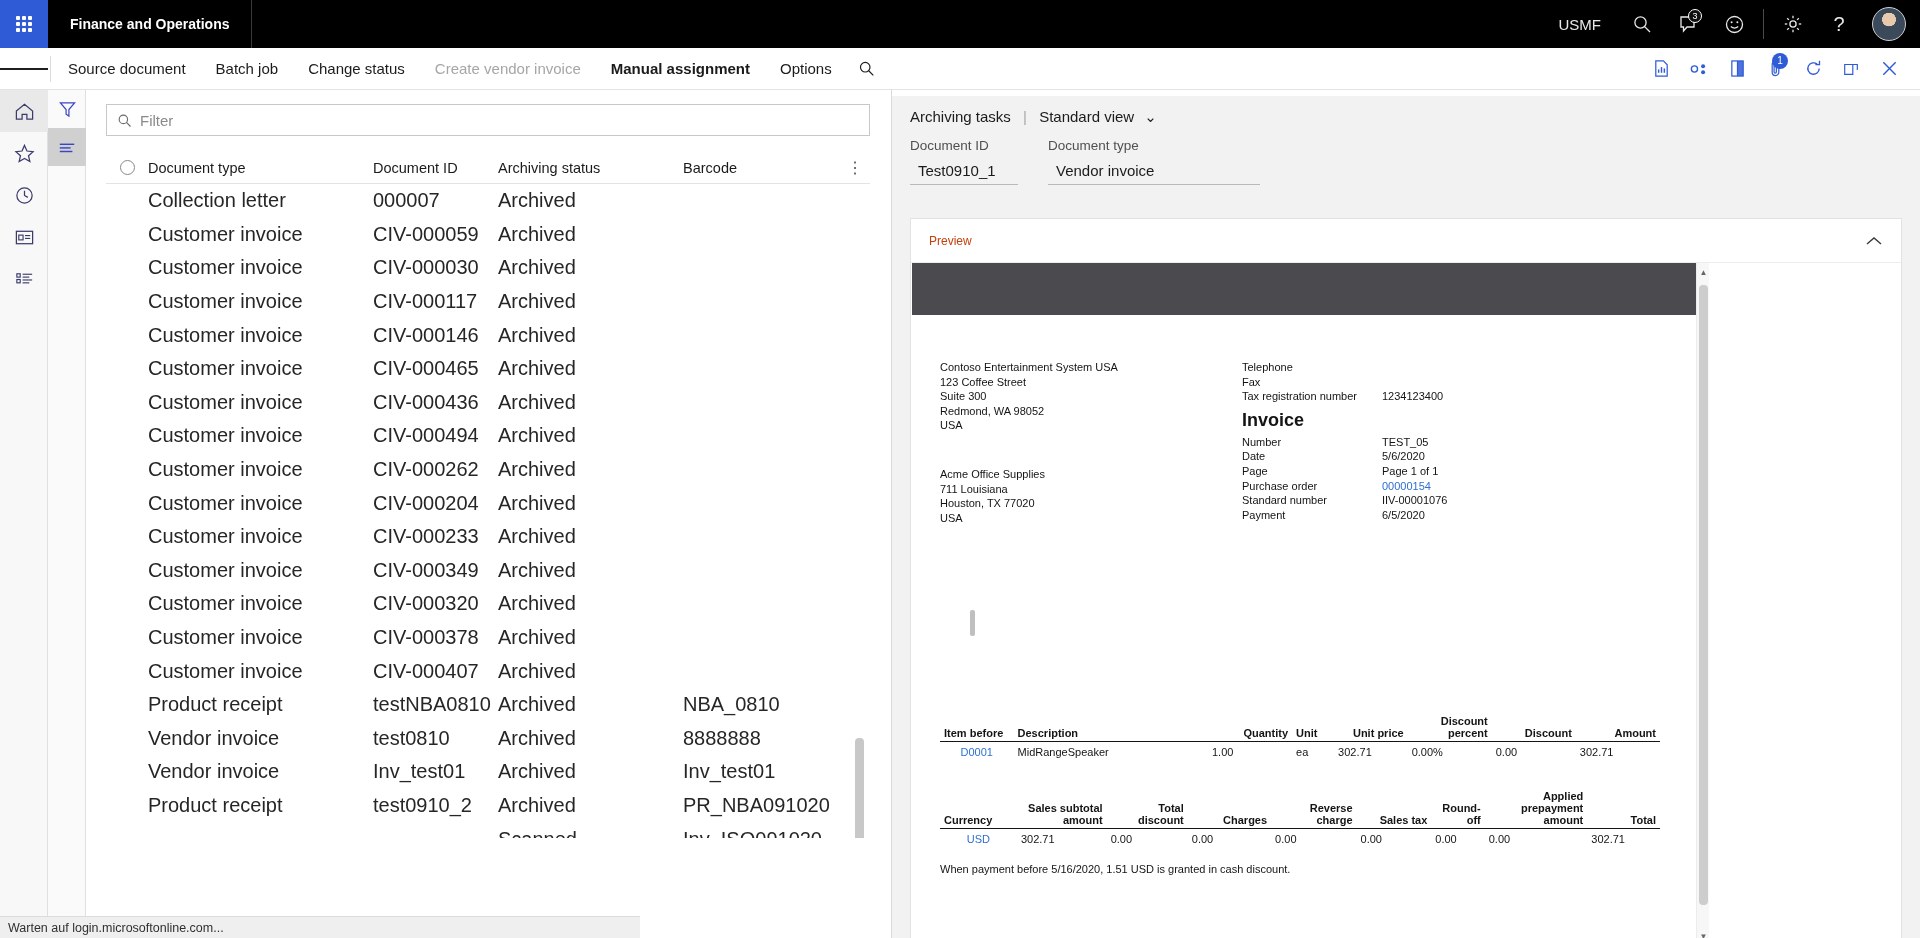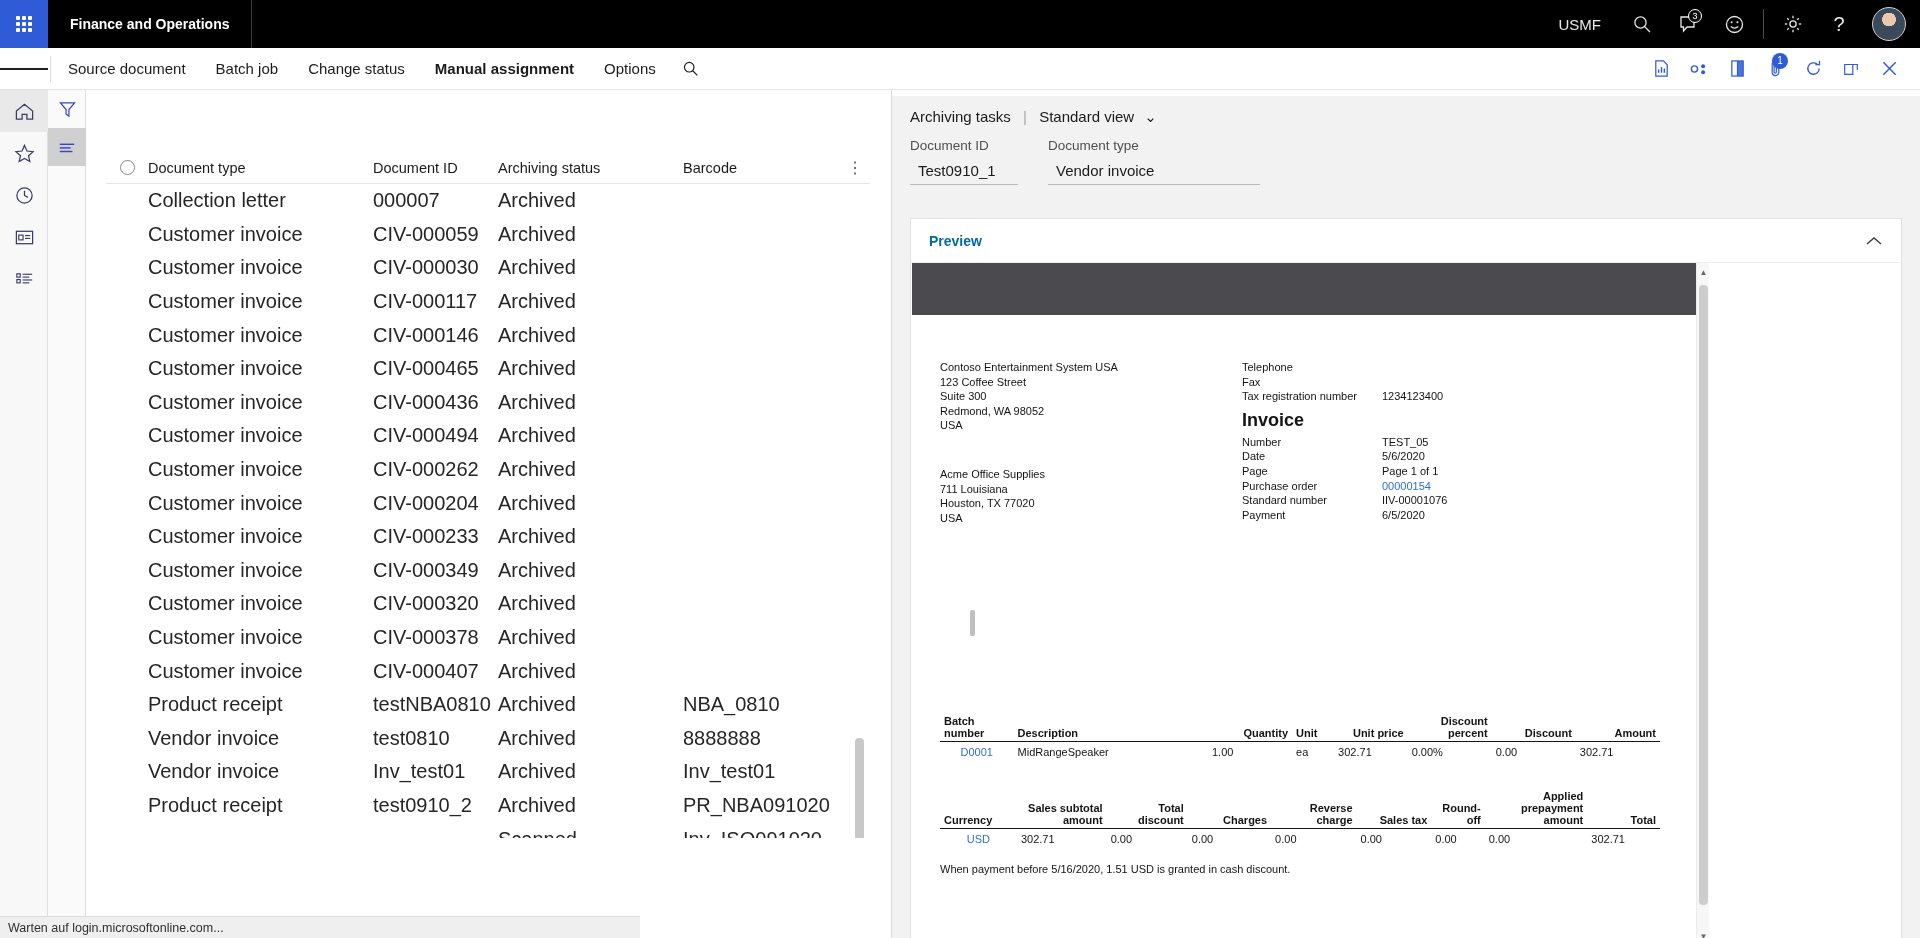--- a/index.html
+++ b/index.html
@@ -164,21 +164,21 @@
   }
   .f-docid .val { width: 108px; }
   .f-doctype .val { width: 212px; }
 
   .previewcard {
     position:absolute; top: 122px; left: 18px; width: 992px; height: 726px;
     background: #ffffff; border: 1px solid #e2e2e2;
   }
   .pv-head {
     height: 44px; display:flex; align-items:center; padding: 0 18px;
-    font-size: 14px; font-weight: bold; color: #0369a1;
+    font-size: 12px; font-weight: normal; color: #c2410c;
     border-bottom: 1px solid #ededed;
   }
   .pv-collapse { margin-left:auto; cursor:pointer; color:#3b3b3b; }
 
   .pv-body { position:absolute; top: 44px; left: 0; width: 992px; height: 682px; }
   .doc-area {
     position:absolute; top: 0; left: 1px; width: 797px; height: 682px;
     background: #ffffff; overflow: hidden;
   }
   .doc-topband { height: 52px; background: #4a4a4f; }
@@ -299,20 +299,21 @@
   <div class="hamburger">
     <span></span>
       <span></span>
       <span></span>
   </div>
   <div class="apane-sep"></div>
 
   <div class="apane-item">Source document</div>
   <div class="apane-item">Batch job</div>
   <div class="apane-item">Change status</div>
+  <div class="apane-item disabled">Create vendor invoice</div>
   <div class="apane-item bold">Manual assignment</div>
   <div class="apane-item">Options</div>
 
   <div class="apane-search">
     <svg width="17" height="17" viewBox="0 0 20 20">
       <circle cx="8.5" cy="8.5" r="5.6" fill="none" stroke="currentColor" stroke-width="1.4"></circle>
       <line x1="12.6" y1="12.6" x2="18" y2="18" stroke="currentColor" stroke-width="1.4"></line>
     </svg>
   </div>
 
@@ -413,20 +414,27 @@
     <svg width="18" height="14" viewBox="0 0 20 14">
       <line x1="2" y1="4" x2="18" y2="4" stroke="currentColor" stroke-width="1.6"></line>
       <line x1="2" y1="8" x2="14" y2="8" stroke="currentColor" stroke-width="1.6"></line>
       <line x1="2" y1="12" x2="16" y2="12" stroke="currentColor" stroke-width="1.6"></line>
     </svg>
   </div>
 </div>
 
 <div class="listpanel">
 
+  <div class="filterbox">
+    <svg width="15" height="15" viewBox="0 0 20 20">
+      <circle cx="8.5" cy="8.5" r="5.6" fill="none" stroke="#6a6a6a" stroke-width="1.5"></circle>
+      <line x1="12.6" y1="12.6" x2="18" y2="18" stroke="#6a6a6a" stroke-width="1.5"></line>
+    </svg>
+    <span class="ph">Filter</span>
+  </div>
 
   <div class="gridhead">
     <div class="gh-radio">
         <div class="radio-o"></div>
       </div>
     <div class="col-type">Document type</div>
     <div class="col-id">Document ID</div>
     <div class="col-stat">Archiving status</div>
     <div class="col-bar">Barcode</div>
     <div class="gh-more">⋮</div>
@@ -672,21 +680,21 @@
             <div class="meta-row">
               <span class="k">Payment</span>
               <span class="v">6/5/2020</span>
             </div>
           </div>
 
           <div class="lines">
             <table class="doc">
               <thead>
                 <tr>
-                  <th class="l" style="width:70px">Batch number</th>
+                  <th class="l" style="width:70px">Item before</th>
                   <th class="l" style="width:185px">Description</th>
                   <th style="width:80px">Quantity</th>
                   <th class="l" style="width:40px">Unit</th>
                   <th style="width:70px">Unit price</th>
                   <th style="width:80px">Discount percent</th>
                   <th style="width:80px">Discount</th>
                   <th style="width:80px">Amount</th>
                 </tr>
               </thead>
               <tbody>

